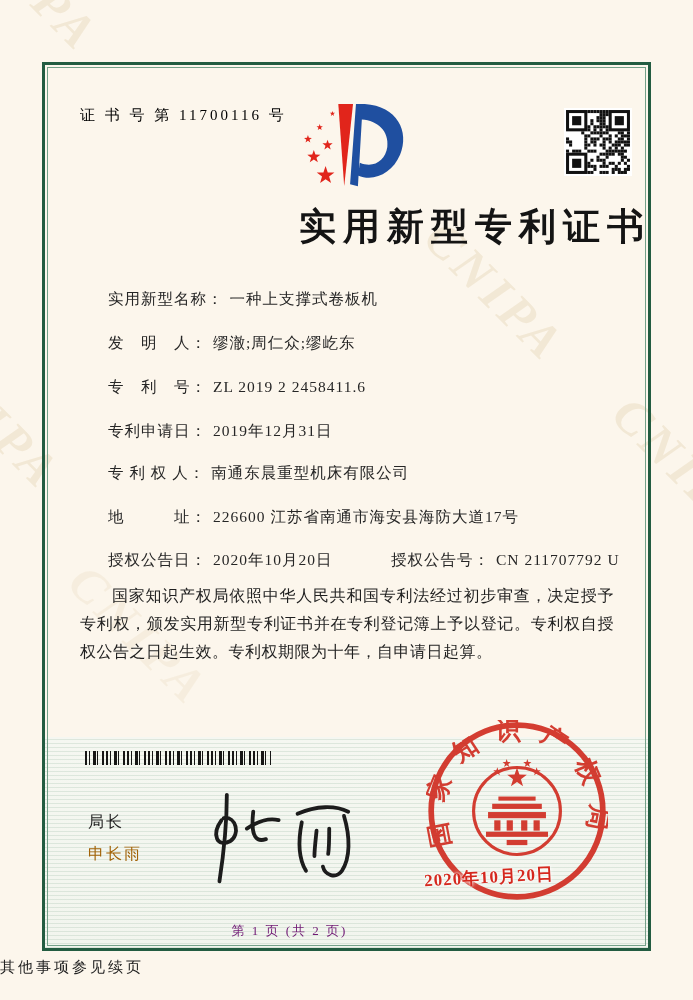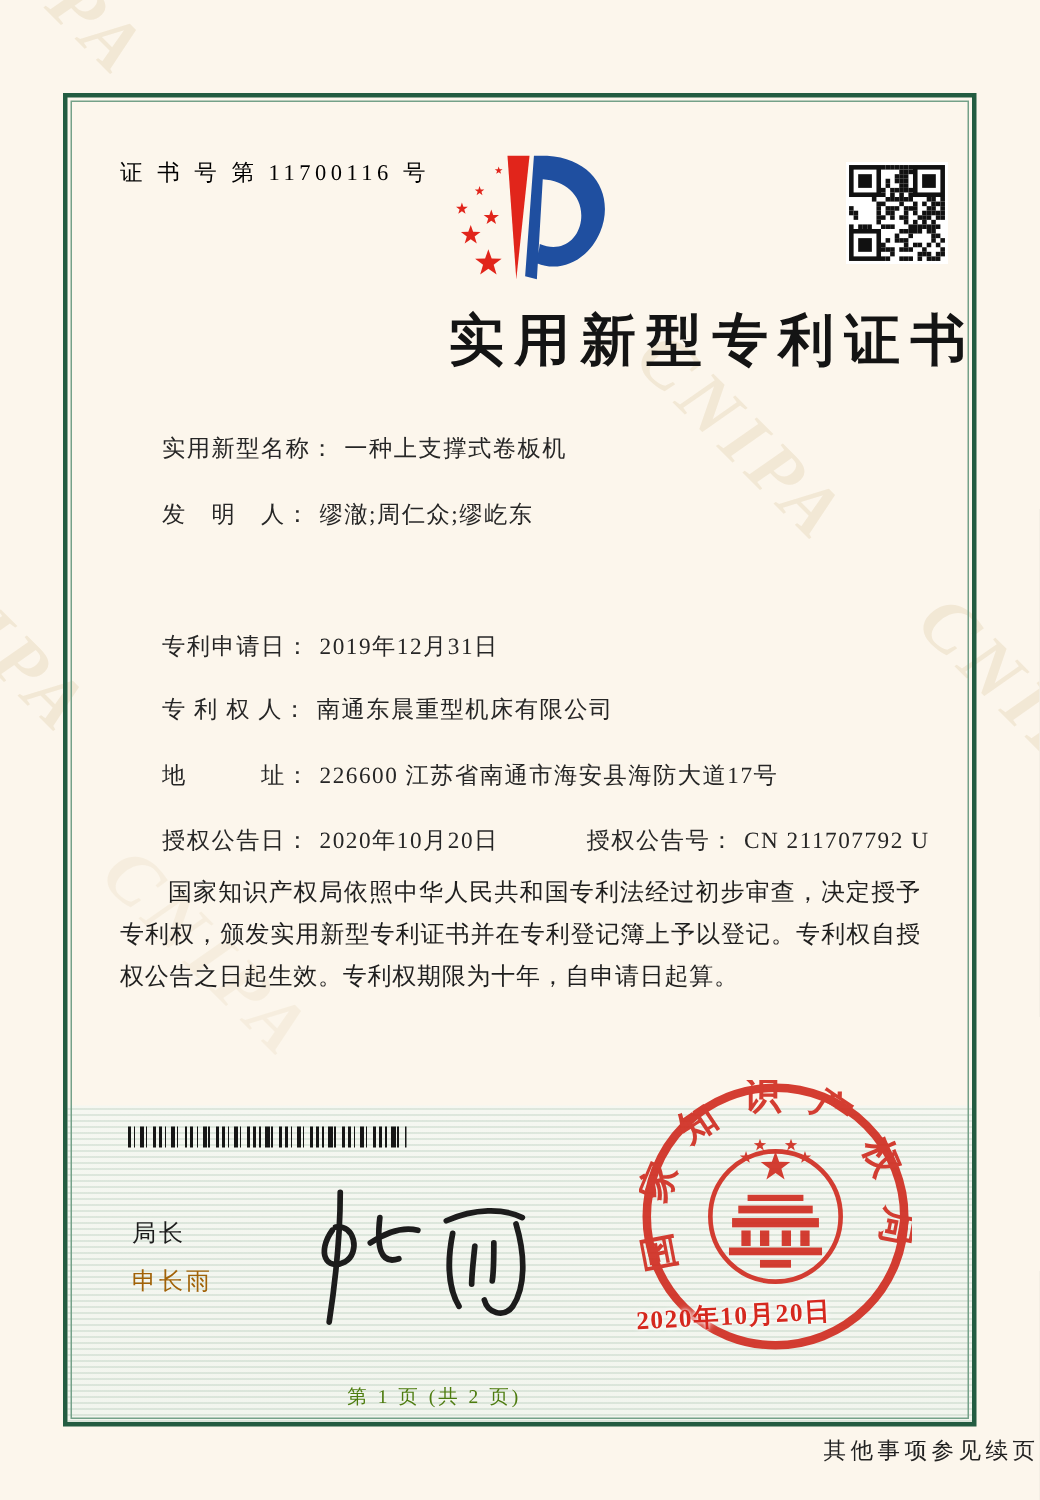--- a/index.html
+++ b/index.html
@@ -102,25 +102,25 @@
   .seal-date{
     position:absolute;left:424px;top:864px;width:200px;
     font-size:17px;font-weight:bold;color:#d5281e;letter-spacing:1px;
     transform:rotate(-3deg);
     text-shadow:0 0 2px #fff,0 0 4px #fff;
     white-space:nowrap;
   }
 
   .page-info{
     position:absolute;left:42px;top:922px;width:495px;
-    text-align:center;font-size:13px;color:#4d7c0f;letter-spacing:2px;
+    text-align:center;font-size:13px;color:#701a75;letter-spacing:2px;
   }
   .continuation{
     position:absolute;left:0;top:958px;width:693px;
-    text-align:right;font-size:15px;color:#222;letter-spacing:3px;
+    text-align:left;font-size:15px;color:#222;letter-spacing:3px;
   }
 </style>
 </head>
 <body>
 
 <div class="page">
 
   <div class="wm wm1">CNIPA</div>
   <div class="wm wm2">CNIPA</div>
   <div class="wm wm3">CNIPA</div>
@@ -312,20 +312,23 @@
   </svg>
 
   <div class="title">实用新型专利证书</div>
 
   <div class="field-row" style="top:289px">
     <span class="lbl">实用新型名称：</span><span class="val">一种上支撑式卷板机</span>
   </div>
   <div class="field-row" style="top:333px">
     <span class="lbl">发　明　人：</span><span class="val">缪澈;周仁众;缪屹东</span>
   </div>
+  <div class="field-row" style="top:377px">
+    <span class="lbl">专　利　号：</span><span class="val">ZL 2019 2 2458411.6</span>
+  </div>
   <div class="field-row" style="top:421px">
     <span class="lbl">专利申请日：</span><span class="val">2019年12月31日</span>
   </div>
   <div class="field-row" style="top:463px">
     <span class="lbl">专 利 权 人：</span><span class="val">南通东晨重型机床有限公司</span>
   </div>
   <div class="field-row" style="top:507px">
     <span class="lbl">地　　　址：</span><span class="val">226600 江苏省南通市海安县海防大道17号</span>
   </div>
   <div class="field-row" style="top:550px">

